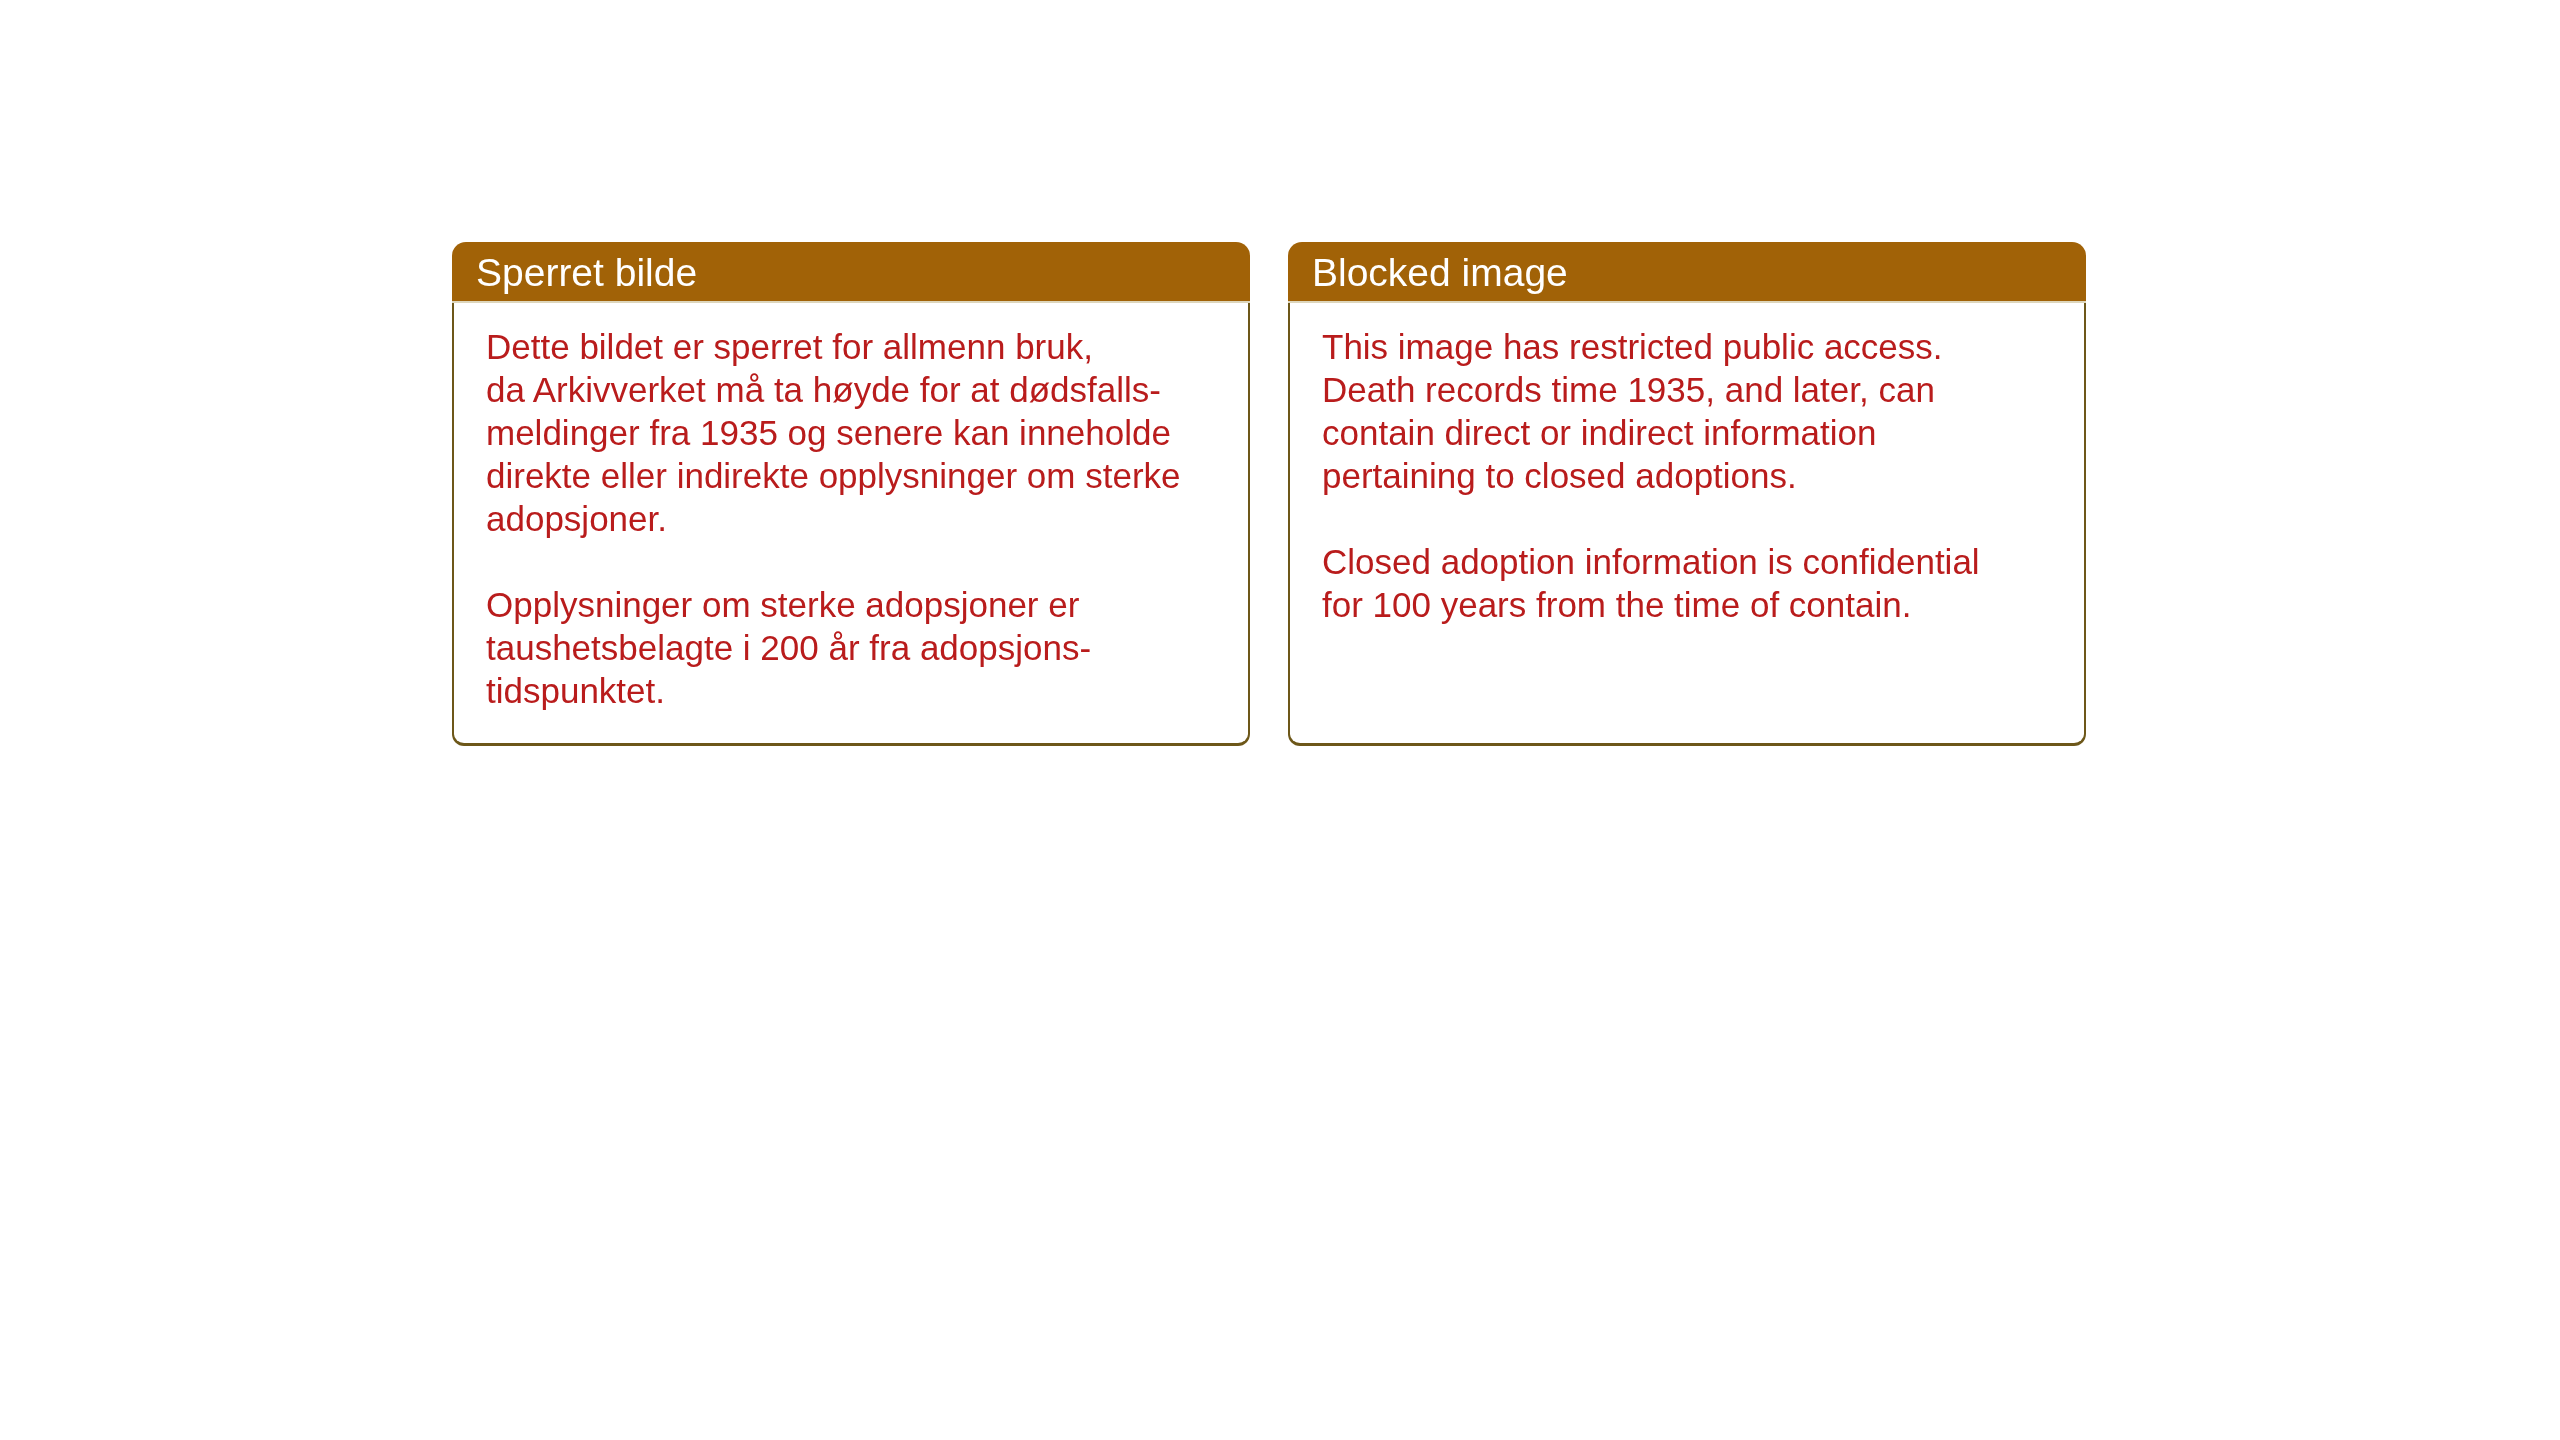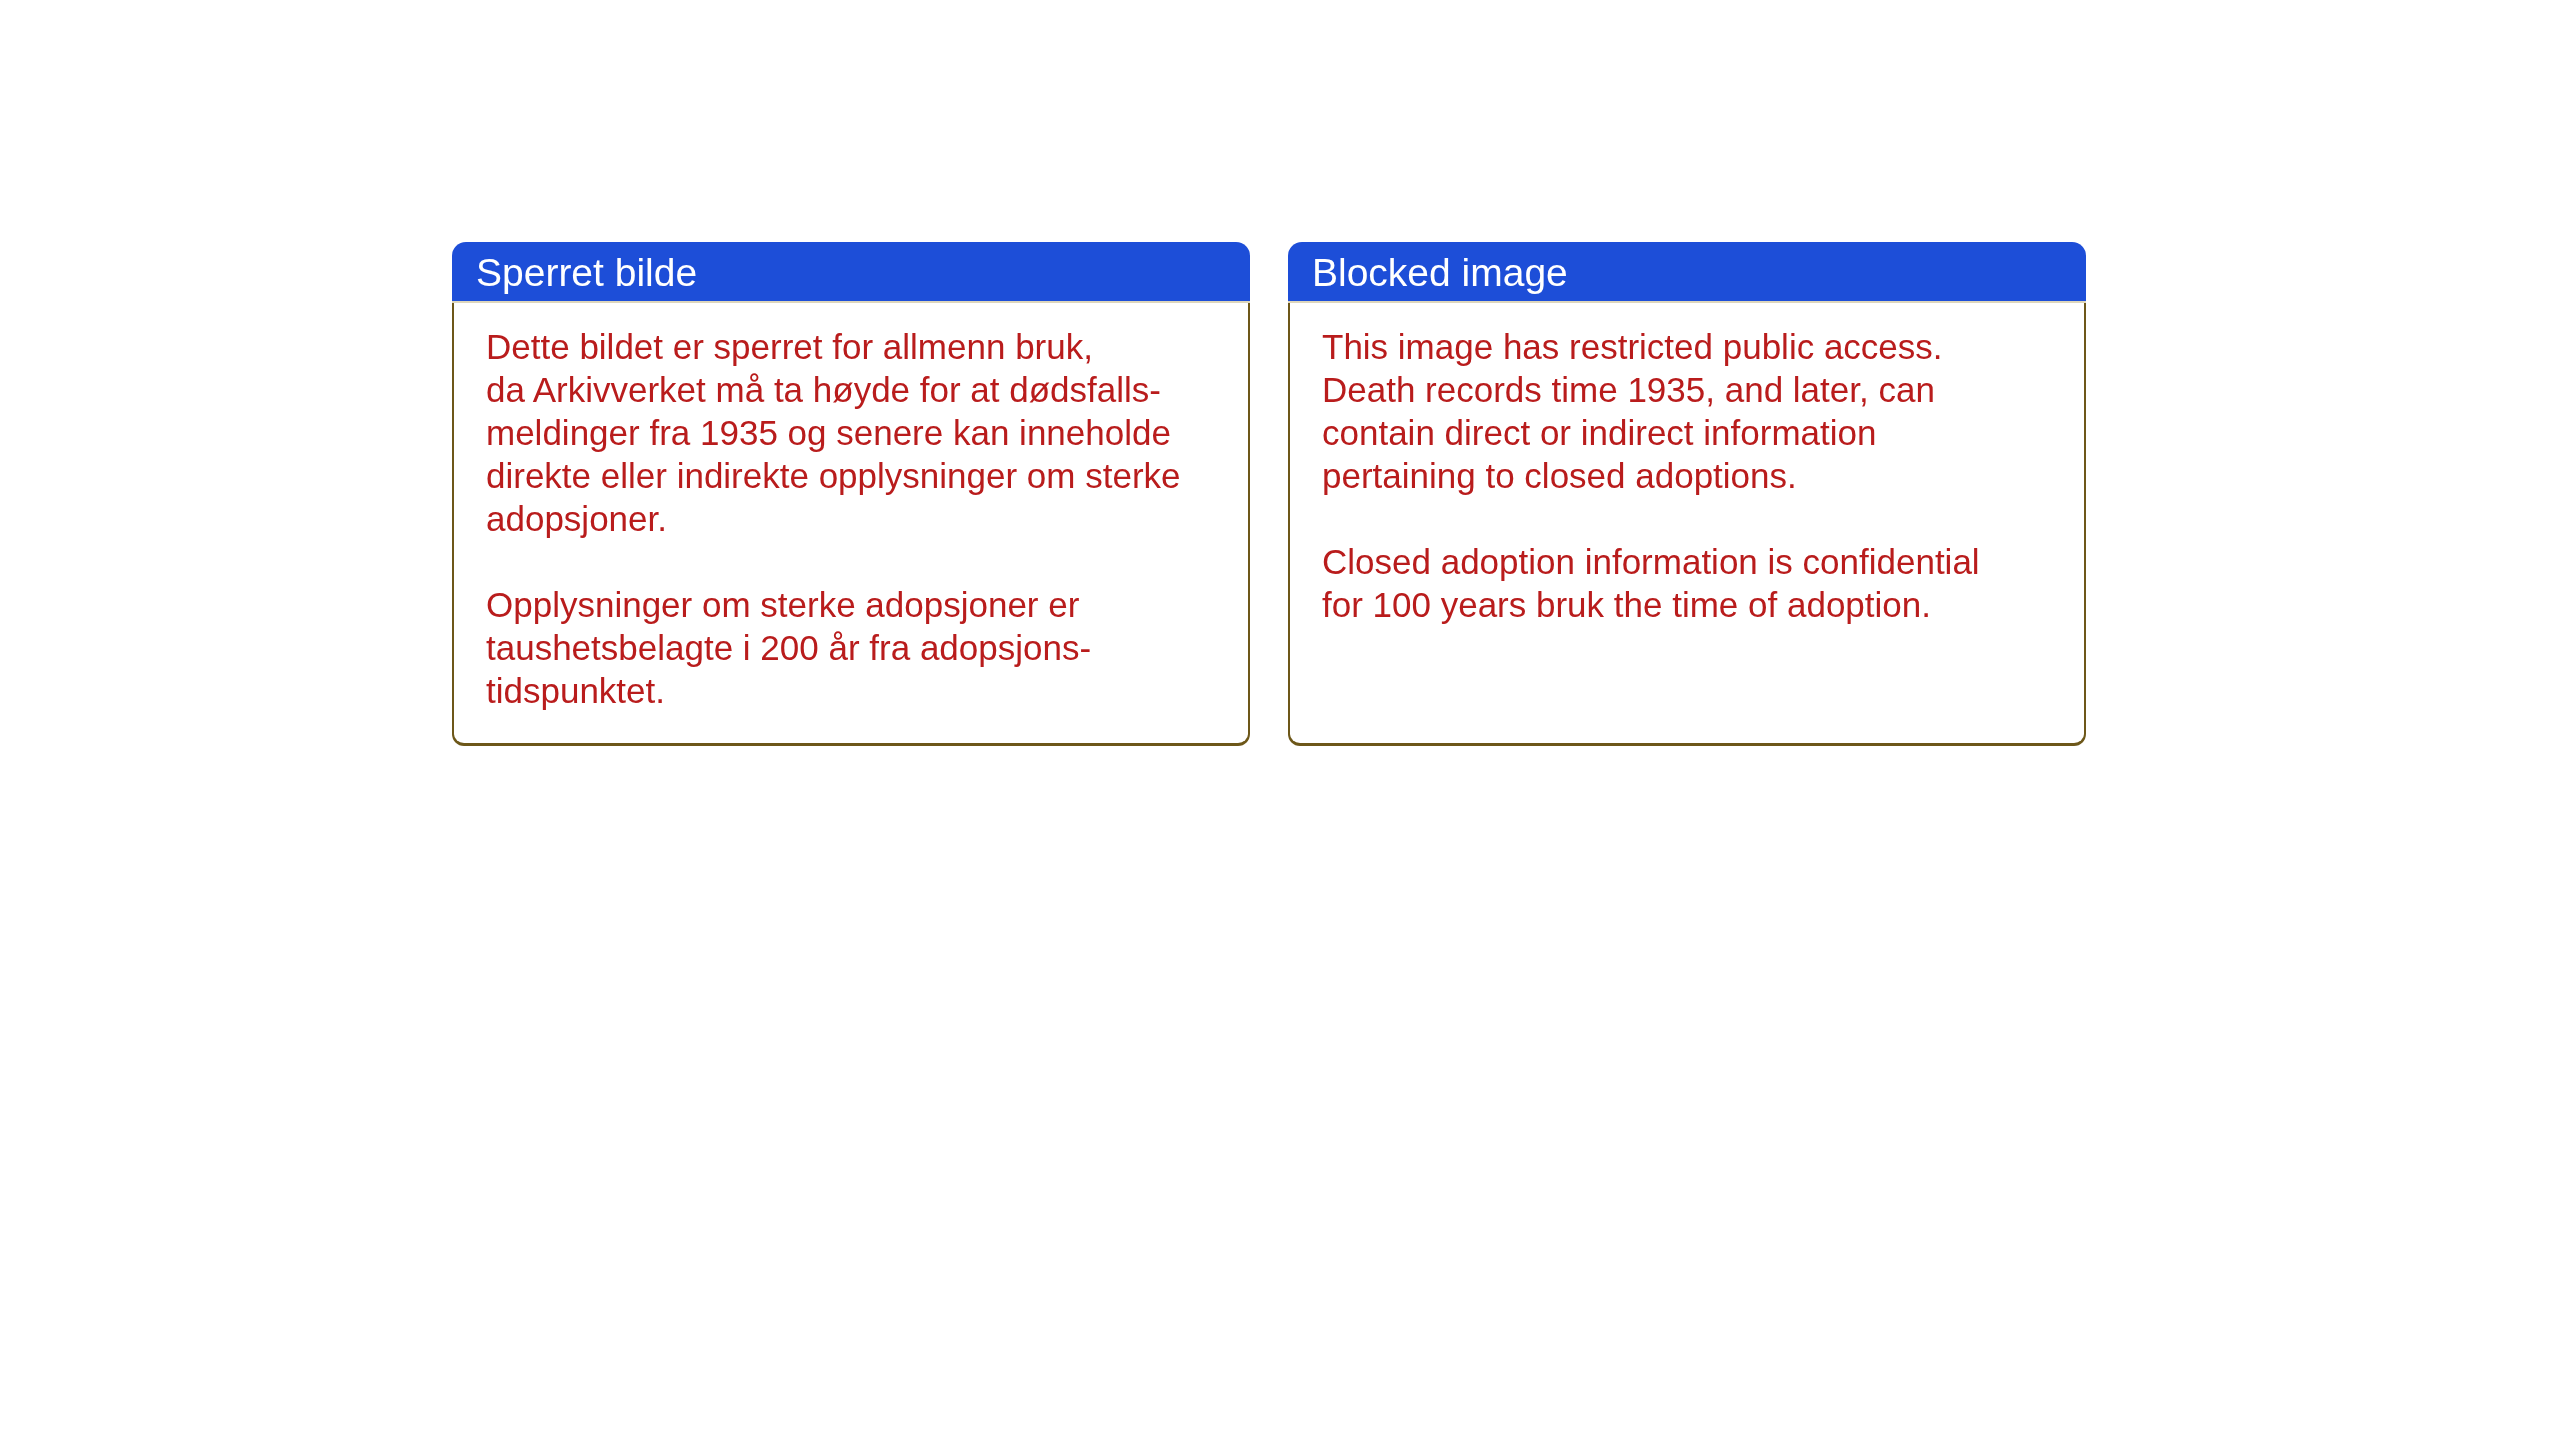--- a/index.html
+++ b/index.html
@@ -18,21 +18,21 @@
     position: absolute;
     top: 242px;
     width: 798px;
   }
   .notice-card.left  { left: 452px; }
   .notice-card.right { left: 1288px; }
 
   .card-header {
     box-sizing: border-box;
     height: 61px;
-    background: #1d4ed8;
+    background: #a16207;
     border-radius: 14px 14px 0 0;
     display: flex;
     align-items: center;
     padding: 2px 0 0 24px;
     border-bottom: 2px solid #ddd6bc;
   }
   .card-title {
     color: #ffffff;
     font-size: 39px;
     line-height: 1;
@@ -80,17 +80,17 @@
   <section class="notice-card right">
     <header class="card-header">
       <span class="card-title">Blocked image</span>
     </header>
     <div class="card-body">
       <p class="card-paragraph">This image has restricted public access.
 Death records time 1935, and later, can
 contain direct or indirect information
 pertaining to closed adoptions.</p>
       <p class="card-paragraph">Closed adoption information is confidential
-for 100 years bruk the time of adoption.</p>
+for 100 years from the time of contain.</p>
     </div>
   </section>
 
 </div>
 
 </body></html>

